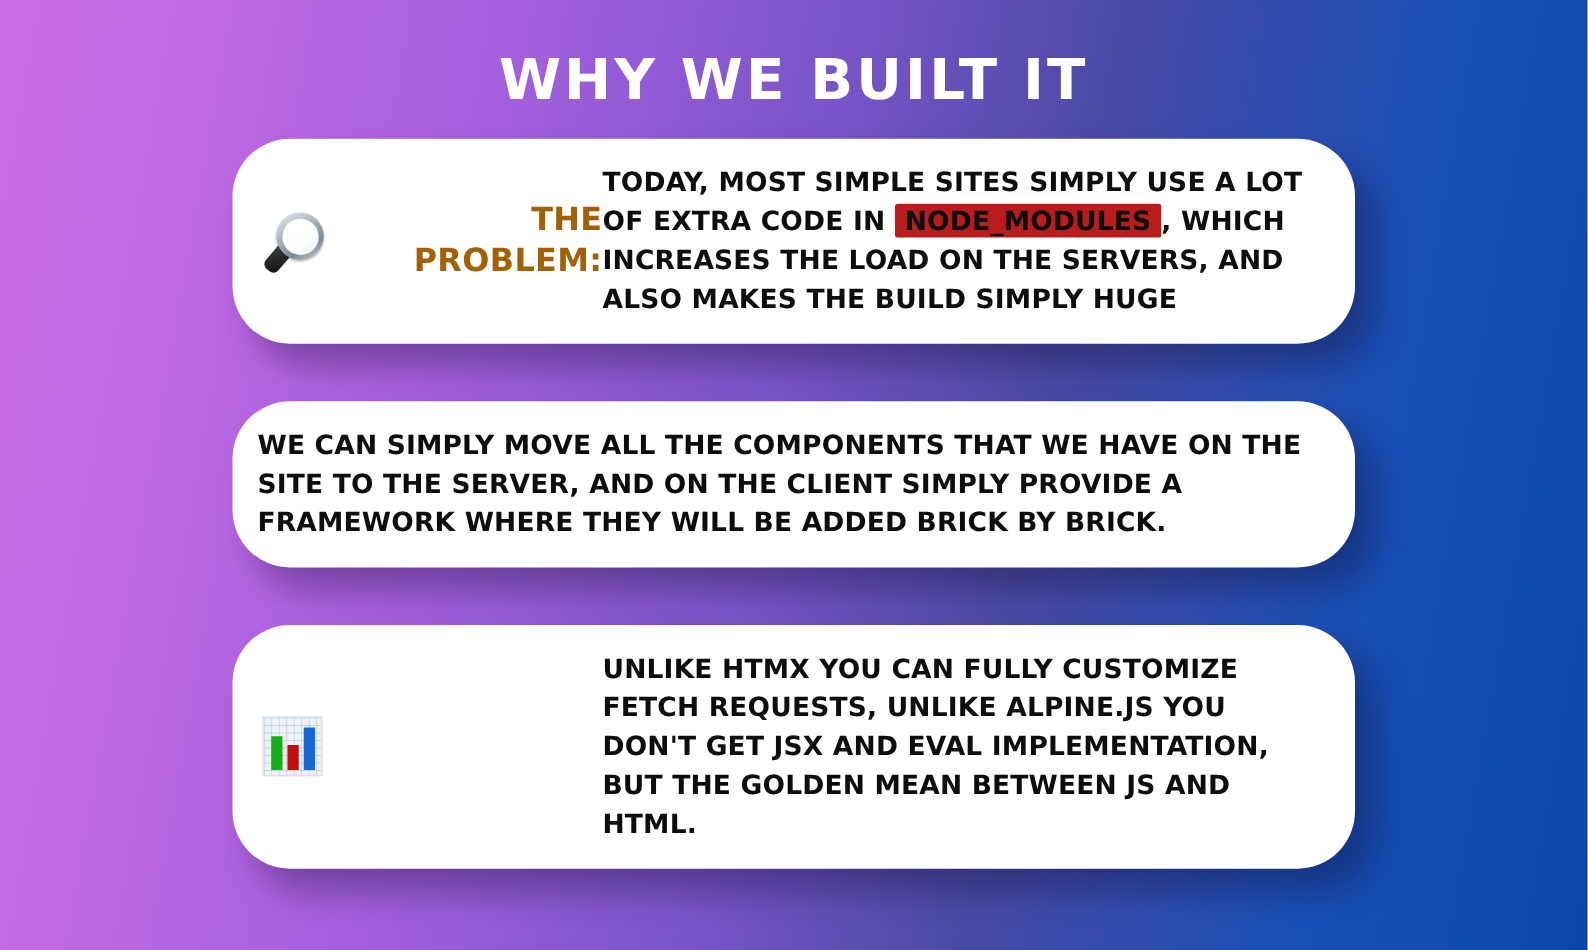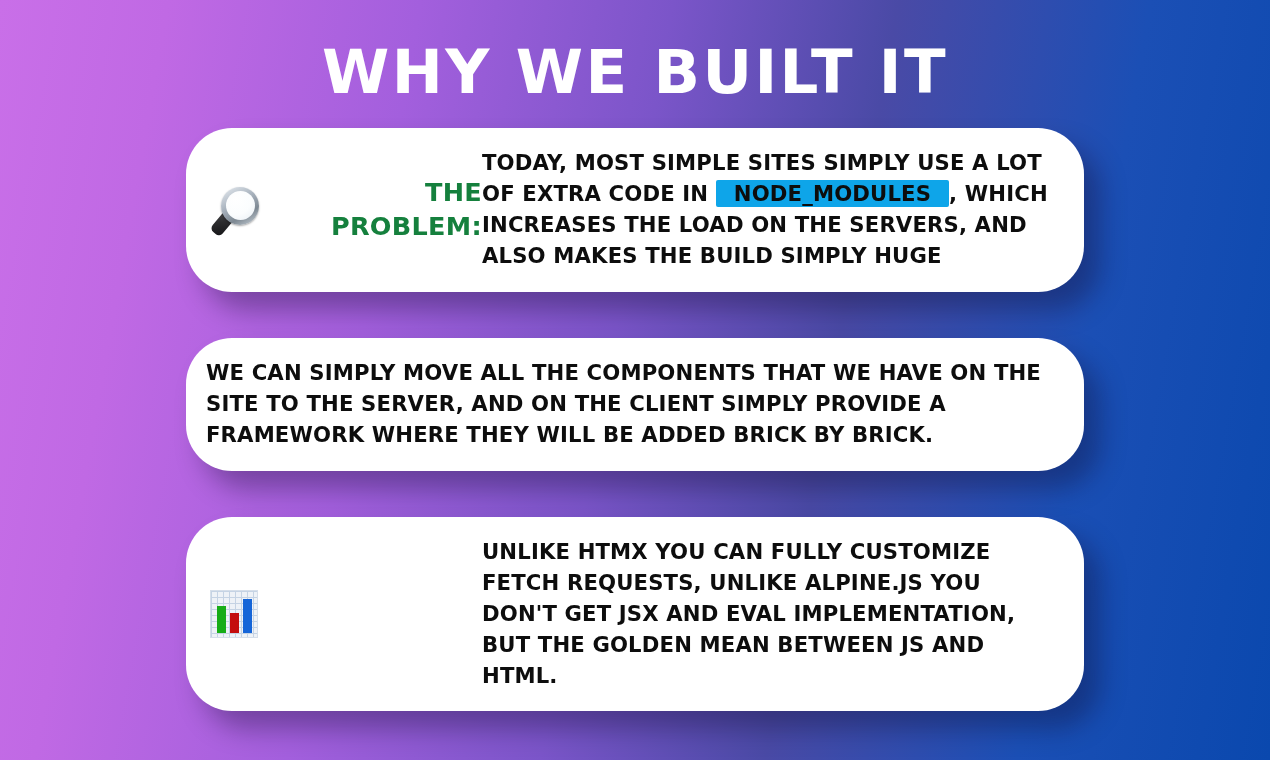--- a/index.html
+++ b/index.html
@@ -31,21 +31,21 @@
     flex-direction: column;
     align-items: center;
   }
 
   
   .title {
     margin-top: 40px;
     color: #ffffff;
     font-family: "DejaVu Sans", sans-serif;
     font-weight: 700;
-    font-size: 61px;
+    font-size: 45px;
     letter-spacing: 2.5px;
     text-transform: uppercase;
     text-align: center;
     line-height: 1.05;
     white-space: nowrap;
   }
 
   
   .cards {
     margin-top: 24px;
@@ -79,43 +79,43 @@
     height: 52px;
     position: relative;
     margin-right: 8px;
   }
 
   .card-label {
     font-family: "DejaVu Sans", sans-serif;
     font-weight: 700;
     font-size: 25.5px;
     letter-spacing: 0.3px;
-    color: #15803d;
+    color: #a16207;
     text-transform: uppercase;
     line-height: 1.32;
     text-align: right;
     flex: 1 1 auto;
   }
 
   .card-body {
     flex: 1 1 auto;
     font-family: "DejaVu Sans", sans-serif;
     font-weight: 700;
     font-size: 21.2px;
     letter-spacing: 0.15px;
     color: #0d0d0d;
     text-transform: uppercase;
     line-height: 1.46;
   }
 
   .code {
-    background: #0ea5e9;
-    font-family: "DejaVu Sans", sans-serif;
-    font-weight: 700;
-    padding: 1px 18px;
+    background: #b91c1c;
+    font-family: "DejaVu Sans", sans-serif;
+    font-weight: 700;
+    padding: 1px 8px;
     border-radius: 2px;
   }
 
   
   .emoji-magnifier { transform: translateY(1px); }
   .emoji-magnifier .handle {
     position: absolute;
     width: 13px;
     height: 25px;
     background: linear-gradient(135deg, #4a4a4d 0%, #2c2c2e 45%, #151517 100%);

